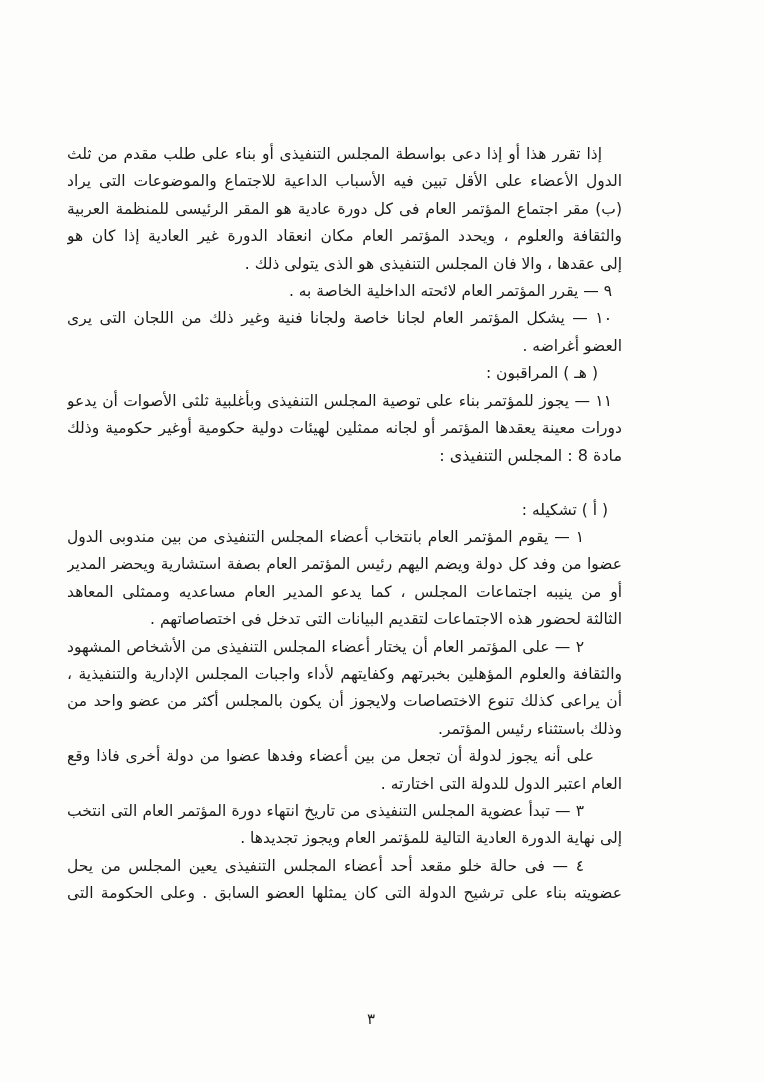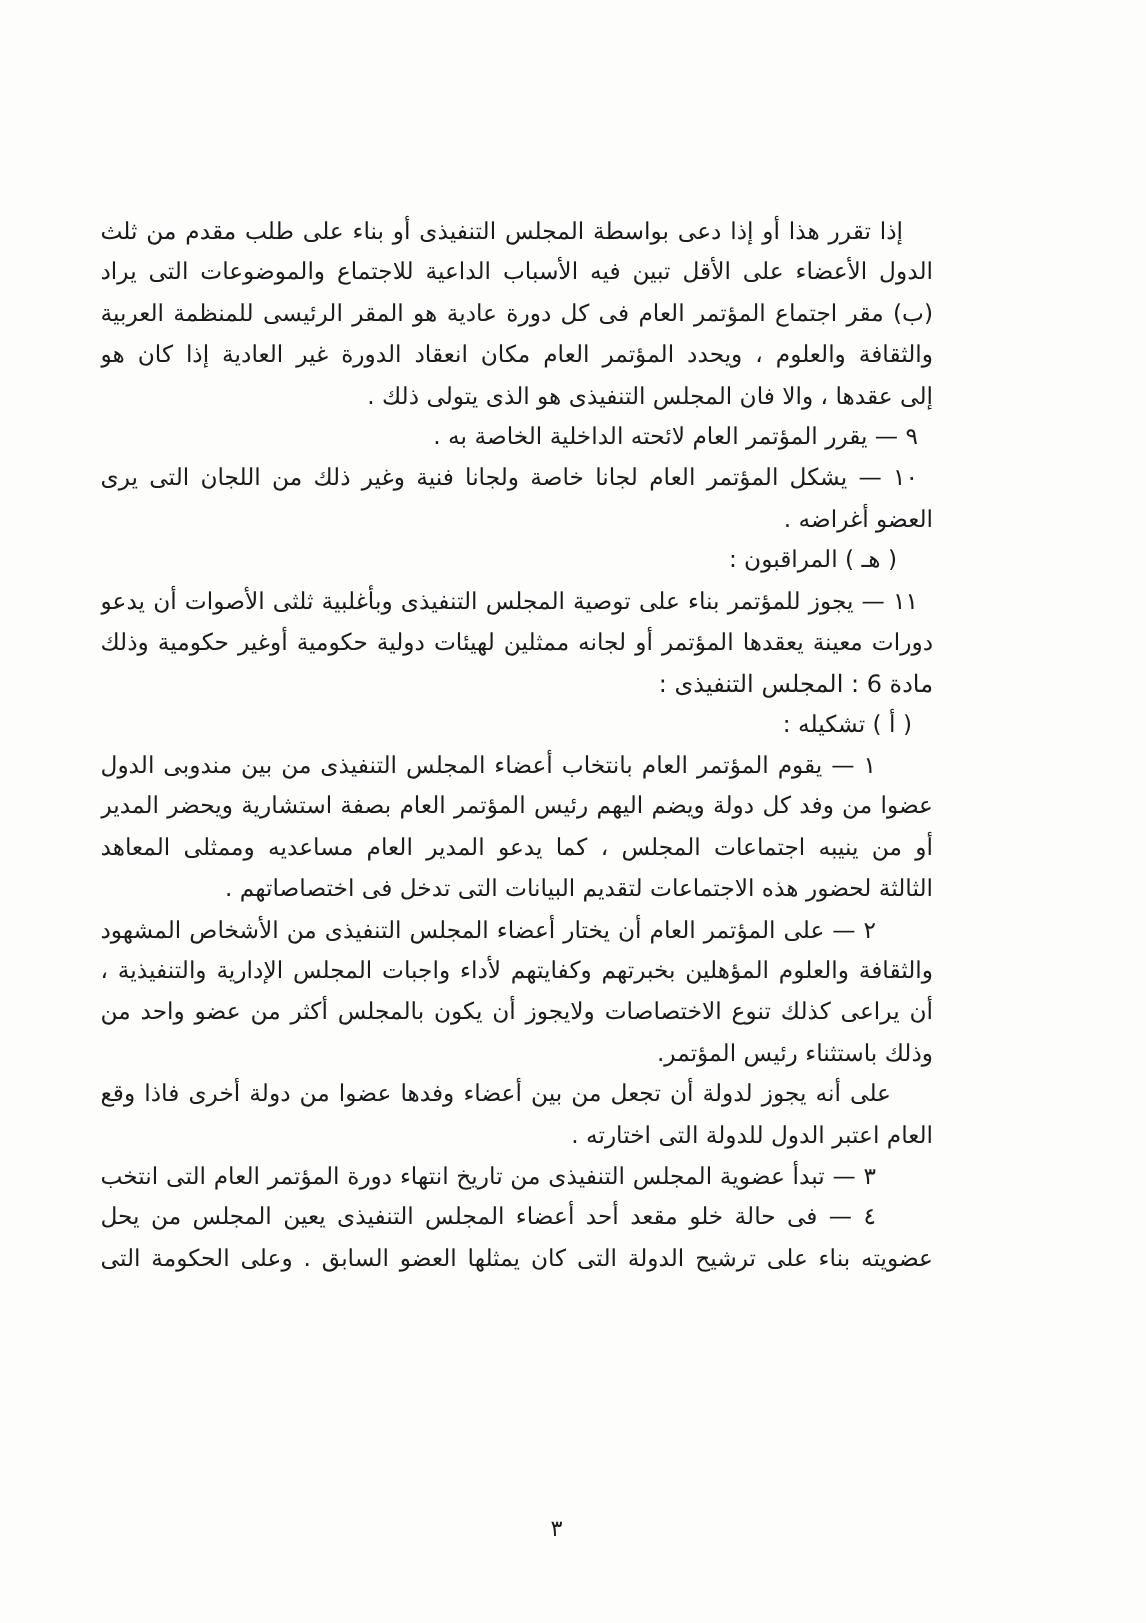--- a/index.html
+++ b/index.html
@@ -30,21 +30,21 @@
     overflow:visible;
   }
   
   .line.j{
     white-space:normal;
     text-align:justify;
     text-align-last:justify;
     overflow:hidden;
   }
   .in10{padding-right:10px;}
-  .in14{padding-right:14px;}
+  .in14{padding-right:14px;margin-top:27px;}
   .in20{padding-right:20px;}
   .in24{padding-right:24px;}
   .in28{padding-right:28px;}
   .in38{padding-right:38px;}
   .bold{font-weight:normal;}
   .article-heading{font-size:16px;}
   .page-number{
     position:absolute;
     top:1010px;left:0;right:22px;
     text-align:center;
@@ -69,38 +69,39 @@
     <div class="line in10">٩ — يقرر المؤتمر العام لائحته الداخلية الخاصة به .</div>
 
     <div class="line j in10">١٠ — يشكل المؤتمر العام لجانا خاصة ولجانا فنية وغير ذلك من اللجان التى يرى ضرورة تشكيلها</div>
     <div class="line">العضو أغراضه .</div>
 
     <div class="line bold in24">( هـ ) المراقبون :</div>
 
     <div class="line j in10">١١ — يجوز للمؤتمر بناء على توصية المجلس التنفيذى وبأغلبية ثلثى الأصوات أن يدعو لحضور</div>
     <div class="line j">دورات معينة يعقدها المؤتمر أو لجانه ممثلين لهيئات دولية حكومية أوغير حكومية وذلك بصفة مراقبين.</div>
 
-    <div class="line bold article-heading">مادة 6 : المجلس التنفيذى :</div>
+    <div class="line bold article-heading">مادة 8 : المجلس التنفيذى :</div>
 
     <div class="line in14">( أ ) تشكيله :</div>
 
     <div class="line j in38">١ — يقوم المؤتمر العام بانتخاب أعضاء المجلس التنفيذى من بين مندوبى الدول الأعضاء بحيث يختار</div>
     <div class="line j">عضوا من وفد كل دولة ويضم اليهم رئيس المؤتمر العام بصفة استشارية ويحضر المدير العام للمنظمة</div>
     <div class="line j">أو من ينيبه اجتماعات المجلس ، كما يدعو المدير العام مساعديه وممثلى المعاهد والأجهزة المشار اليها فى المادة</div>
     <div class="line">الثالثة لحضور هذه الاجتماعات لتقديم البيانات التى تدخل فى اختصاصاتهم .</div>
 
     <div class="line j in38">٢ — على المؤتمر العام أن يختار أعضاء المجلس التنفيذى من الأشخاص المشهود لهم بالكفاءة فى التربية</div>
     <div class="line j">والثقافة والعلوم المؤهلين بخبرتهم وكفايتهم لأداء واجبات المجلس الإدارية والتنفيذية ، وعلى المؤتمر العام</div>
     <div class="line j">أن يراعى كذلك تنوع الاختصاصات ولايجوز أن يكون بالمجلس أكثر من عضو واحد من دولة عضو</div>
     <div class="line">وذلك باستثناء رئيس المؤتمر.</div>
 
     <div class="line j in28">على أنه يجوز لدولة أن تجعل من بين أعضاء وفدها عضوا من دولة أخرى فاذا وقع عليه اختيار المؤتمر</div>
     <div class="line">العام اعتبر الدول للدولة التى اختارته .</div>
 
     <div class="line j in38">٣ — تبدأ عضوية المجلس التنفيذى من تاريخ انتهاء دورة المؤتمر العام التى انتخب أعضاؤه فيها وتمتد</div>
+    <div class="line">إلى نهاية الدورة العادية التالية للمؤتمر العام ويجوز تجديدها .</div>
 
     <div class="line j in38">٤ — فى حالة خلو مقعد أحد أعضاء المجلس التنفيذى يعين المجلس من يحل محله للمدة الباقية من فترة</div>
     <div class="line j">عضويته بناء على ترشيح الدولة التى كان يمثلها العضو السابق . وعلى الحكومة التى تتولى الترشيح والمجلس</div>
 
   </div>
 
   <div class="page-number">٣</div>
 </div>
 
 </body></html>

